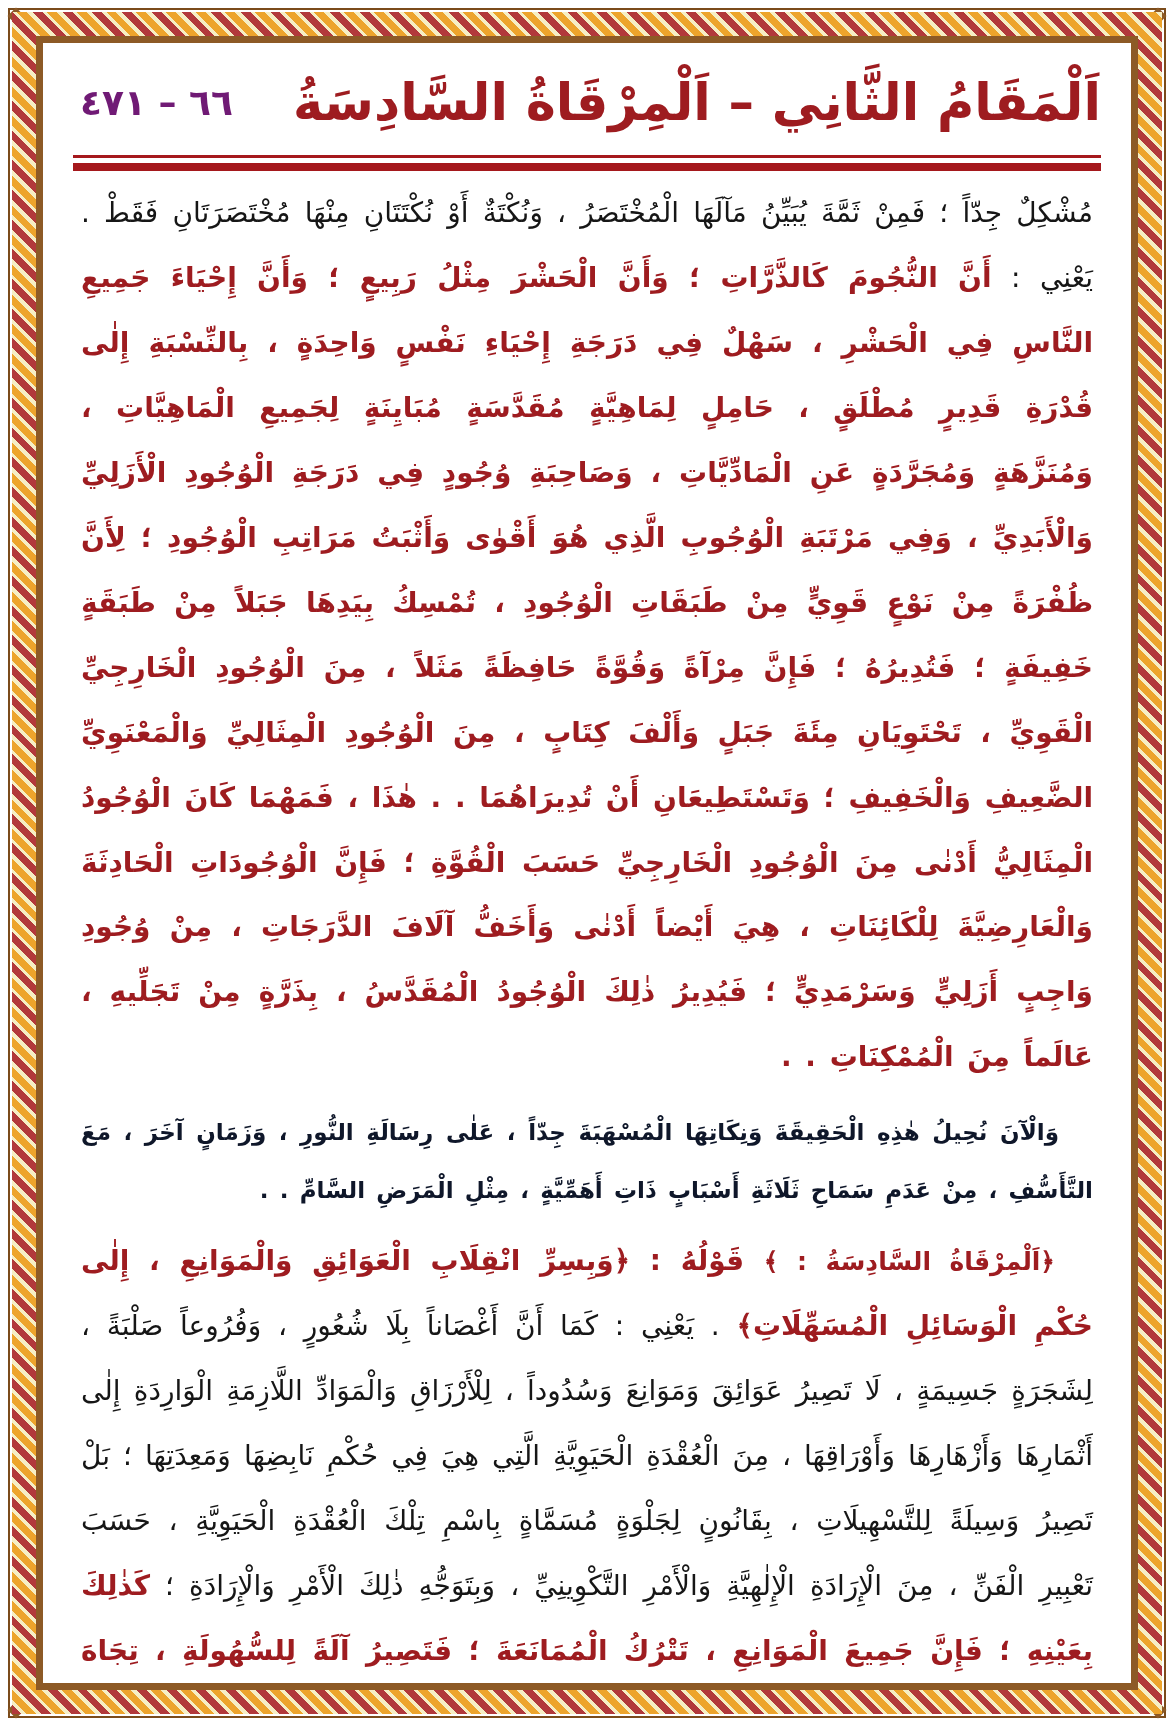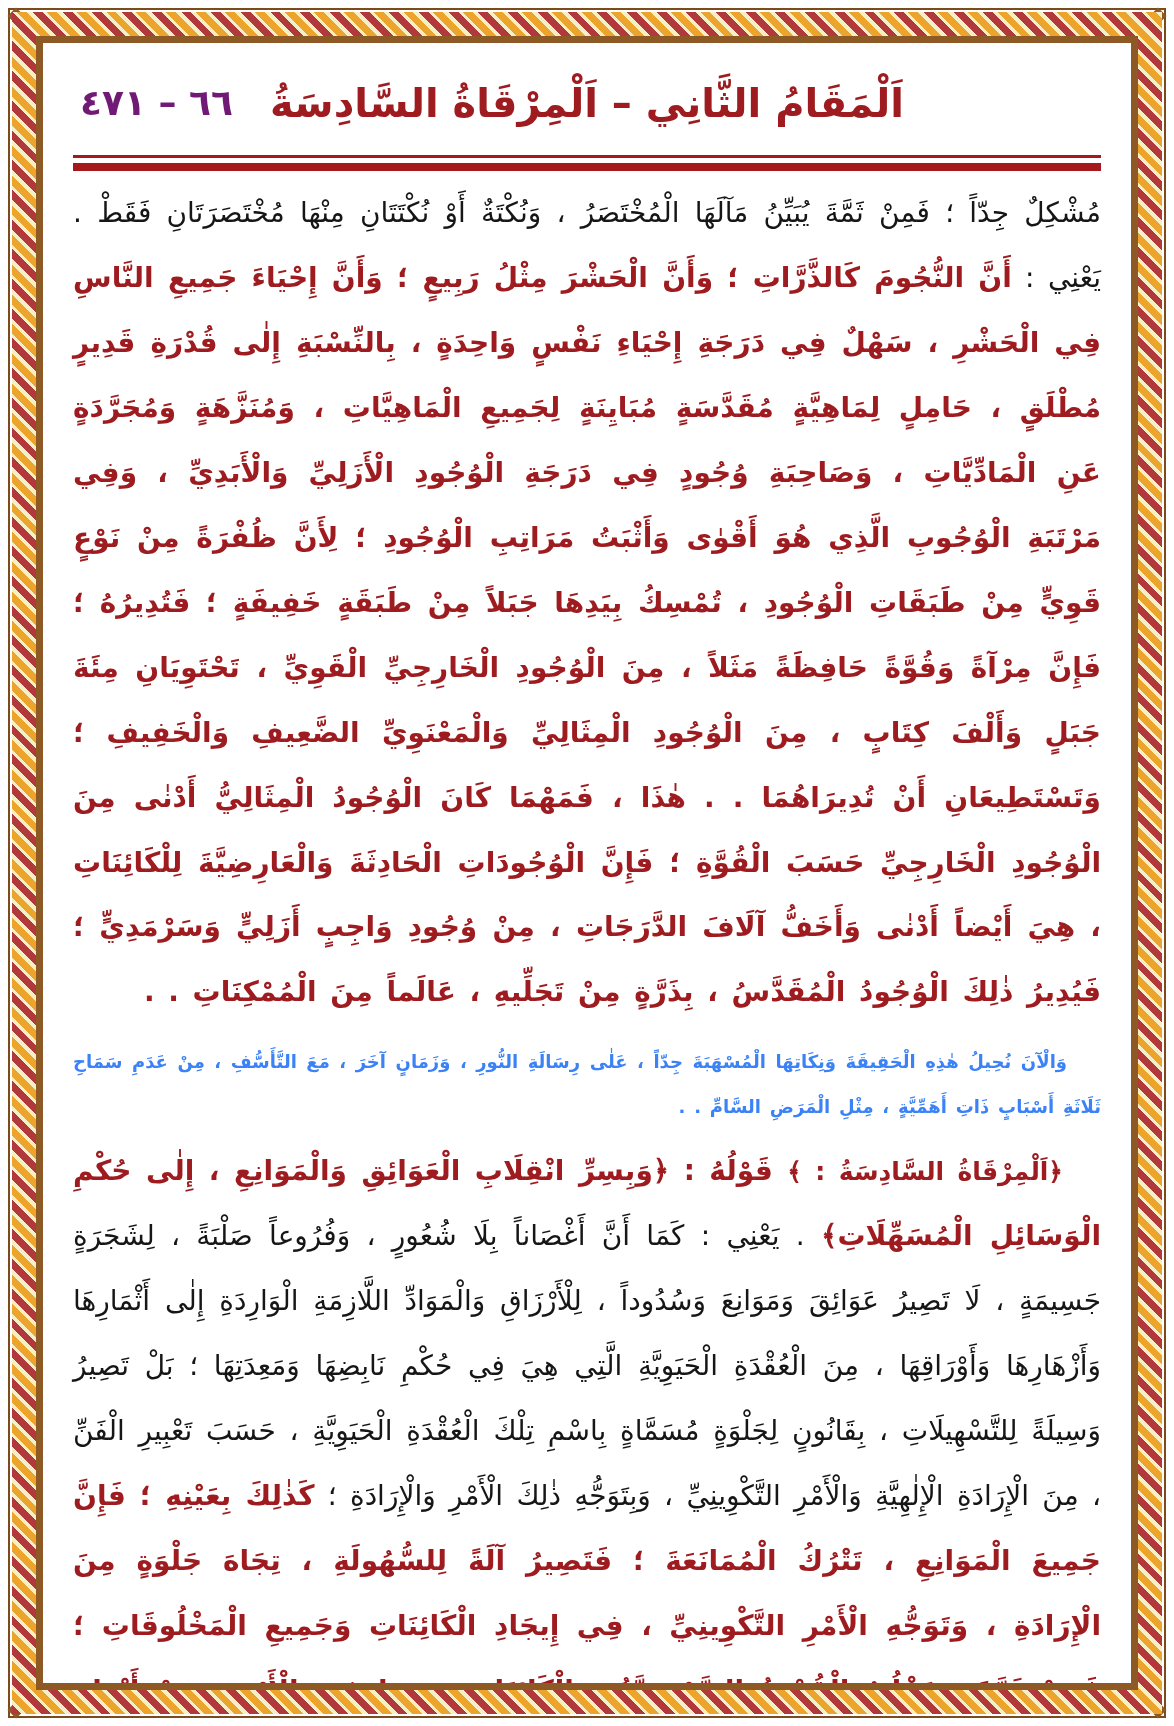--- a/index.html
+++ b/index.html
@@ -35,37 +35,37 @@
   .corner.br{bottom:0px;right:0px;}
 
   
   .content{
     position:absolute;top:0;left:0;right:0;bottom:0;
     padding:18px 30px 10px 30px;
     box-sizing:border-box;overflow:hidden;
   }
   .header{position:relative;height:84px;}
   .page-title{
-    text-align:center;font-size:40px;font-weight:bold;color:#9e1c20;
+    font-size:51px;font-weight:bold;color:#9e1c20;
     line-height:84px;white-space:nowrap;
   }
   .page-number{
     position:absolute;left:7px;top:0;font-size:36px;font-weight:bold;color:#701a75;
     line-height:84px;white-space:nowrap;
   }
   .double-rule{
     margin-top:10px;height:5px;
     border-top:3px solid #a5181c;
     border-bottom:8px solid #a5181c;
   }
   .body-para{
-    margin:0;text-align:justify;word-spacing:0.14em;
+    margin:8px;text-align:justify;word-spacing:0.14em;
   }
   .para-main{font-size:28px;line-height:2.32;margin-top:10px;}
-  .para-note{font-size:18px;line-height:2.5;margin-top:14px;text-indent:34px;color:#3b82f6;font-weight:bold;}
+  .para-note{font-size:23px;line-height:2.5;margin-top:14px;text-indent:34px;color:#0f172a;font-weight:bold;}
   .para-sixth{font-size:28px;line-height:2.32;margin-top:10px;text-indent:38px;}
   .text-red{color:#9e1c20;font-weight:bold;}
   .text-black{color:#161616;font-weight:normal;}
   .bracket-head{font-size:25px;}
 </style>
 </head>
 <body>
 
 <div class="frame-outer">
   <div class="corner tl"></div>

